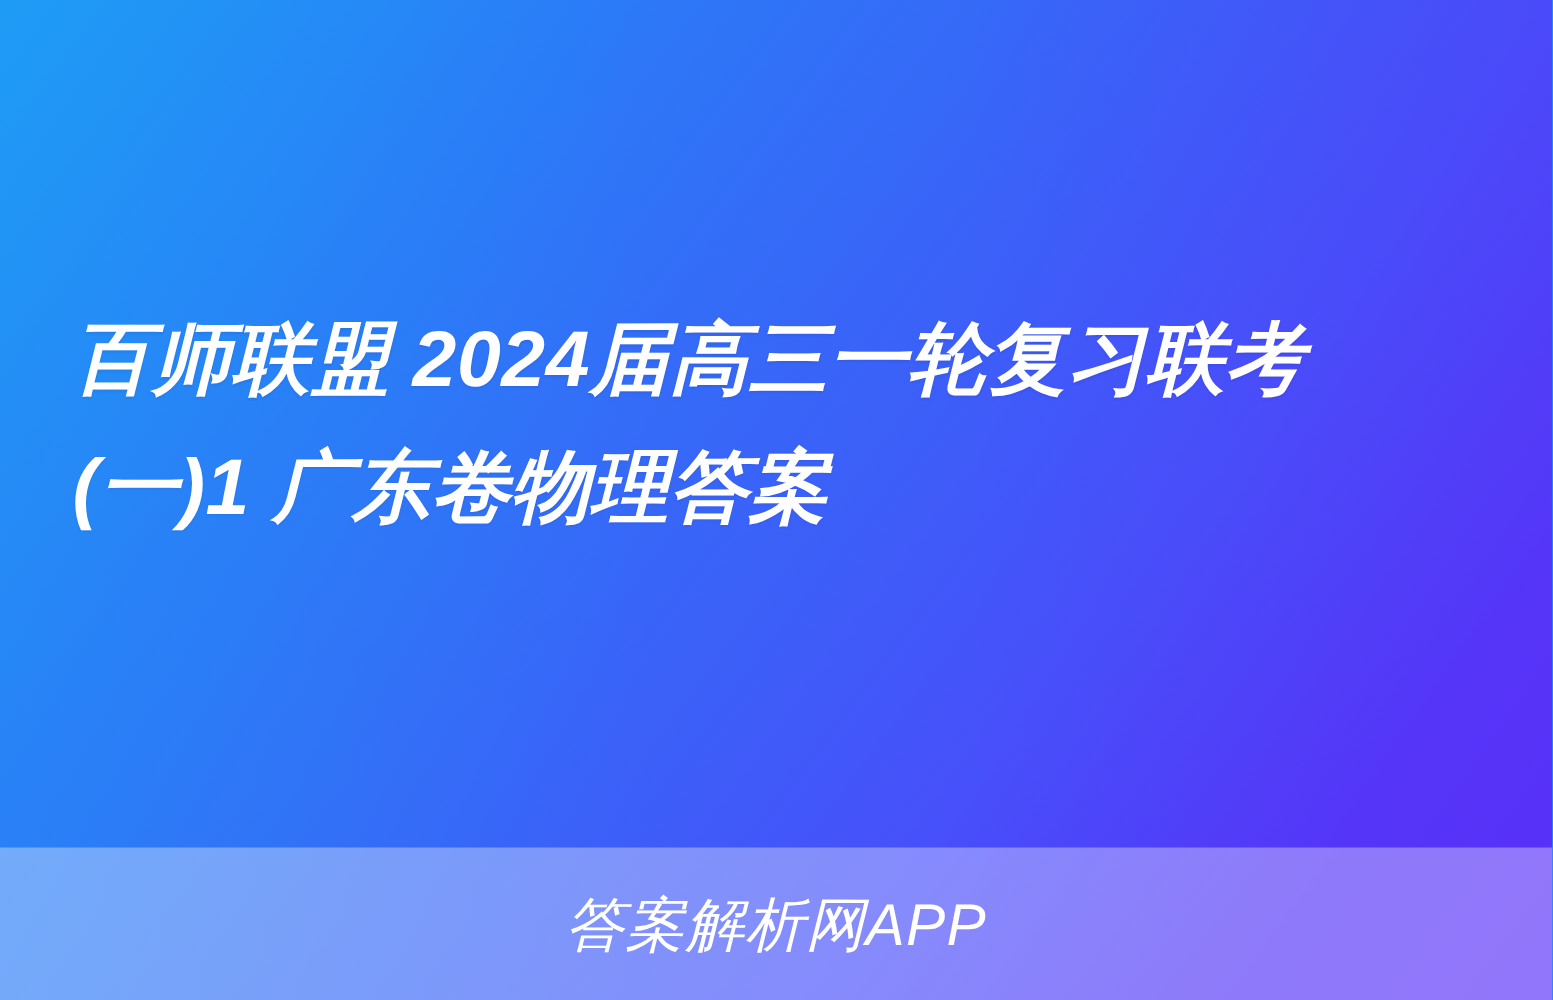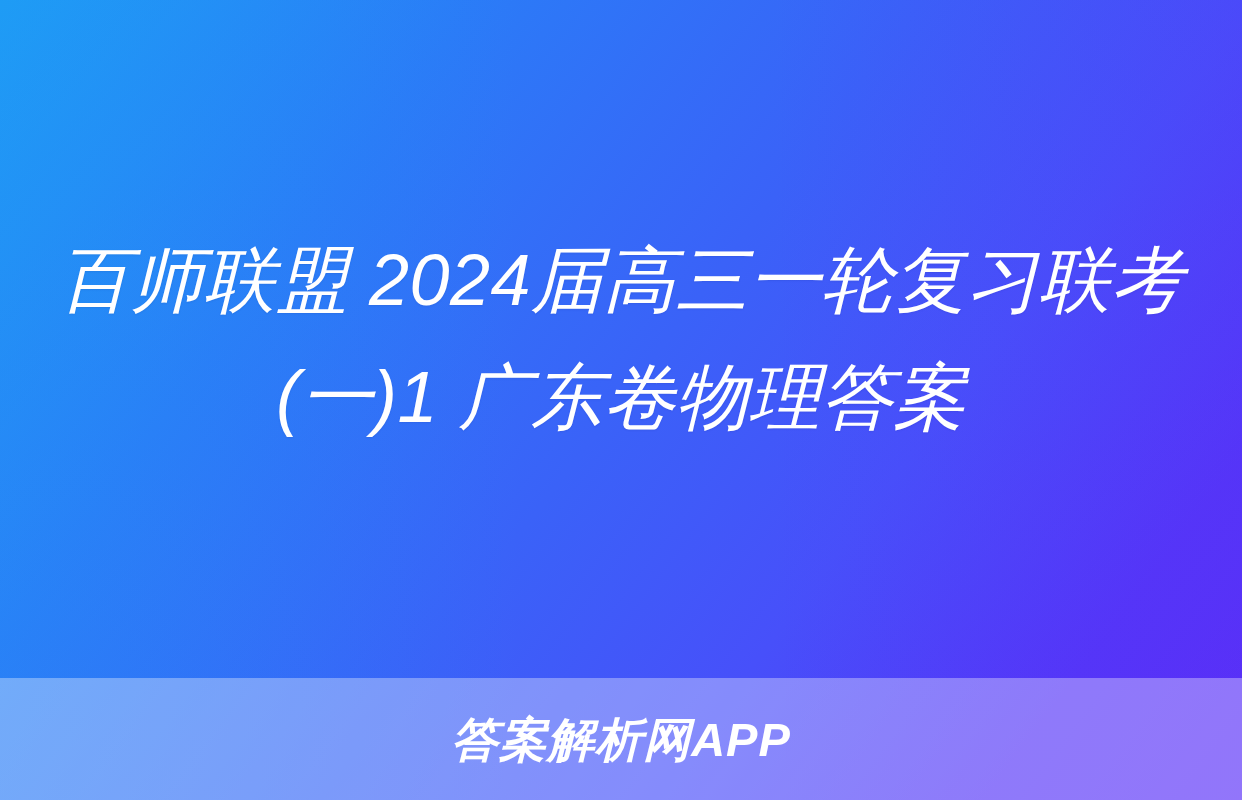--- a/index.html
+++ b/index.html
@@ -57,26 +57,25 @@
     display:flex;
     flex-direction:column;
     align-items:center;
     justify-content:center;
     z-index:2;
     padding:0 58px;
   }
 
   .title {
     width:100%;
-    text-align:center;
     color:#ffffff;
     font-family:"Liberation Sans", sans-serif;
-    font-weight:400;
+    font-weight:700;
     font-style:italic;
-    font-size:72px;
+    font-size:63px;
     line-height:1.62;
     letter-spacing:0.5px;
     white-space:pre-wrap;
     word-break:break-word;
     text-shadow:0 1px 2px rgba(20,40,120,0.10);
   }
 
   
   .footer-band {
     position:absolute;
@@ -87,21 +86,21 @@
     z-index:3;
     display:flex;
     align-items:center;
     justify-content:center;
     background:rgba(255,255,255,0.34);
   }
 
   .footer-text {
     color:#ffffff;
     font-family:"Liberation Sans", sans-serif;
-    font-weight:700;
+    font-weight:400;
     font-style:italic;
     font-size:47px;
     letter-spacing:1px;
     line-height:1;
     white-space:nowrap;
   }
 </style>
 </head>
 <body>
 

